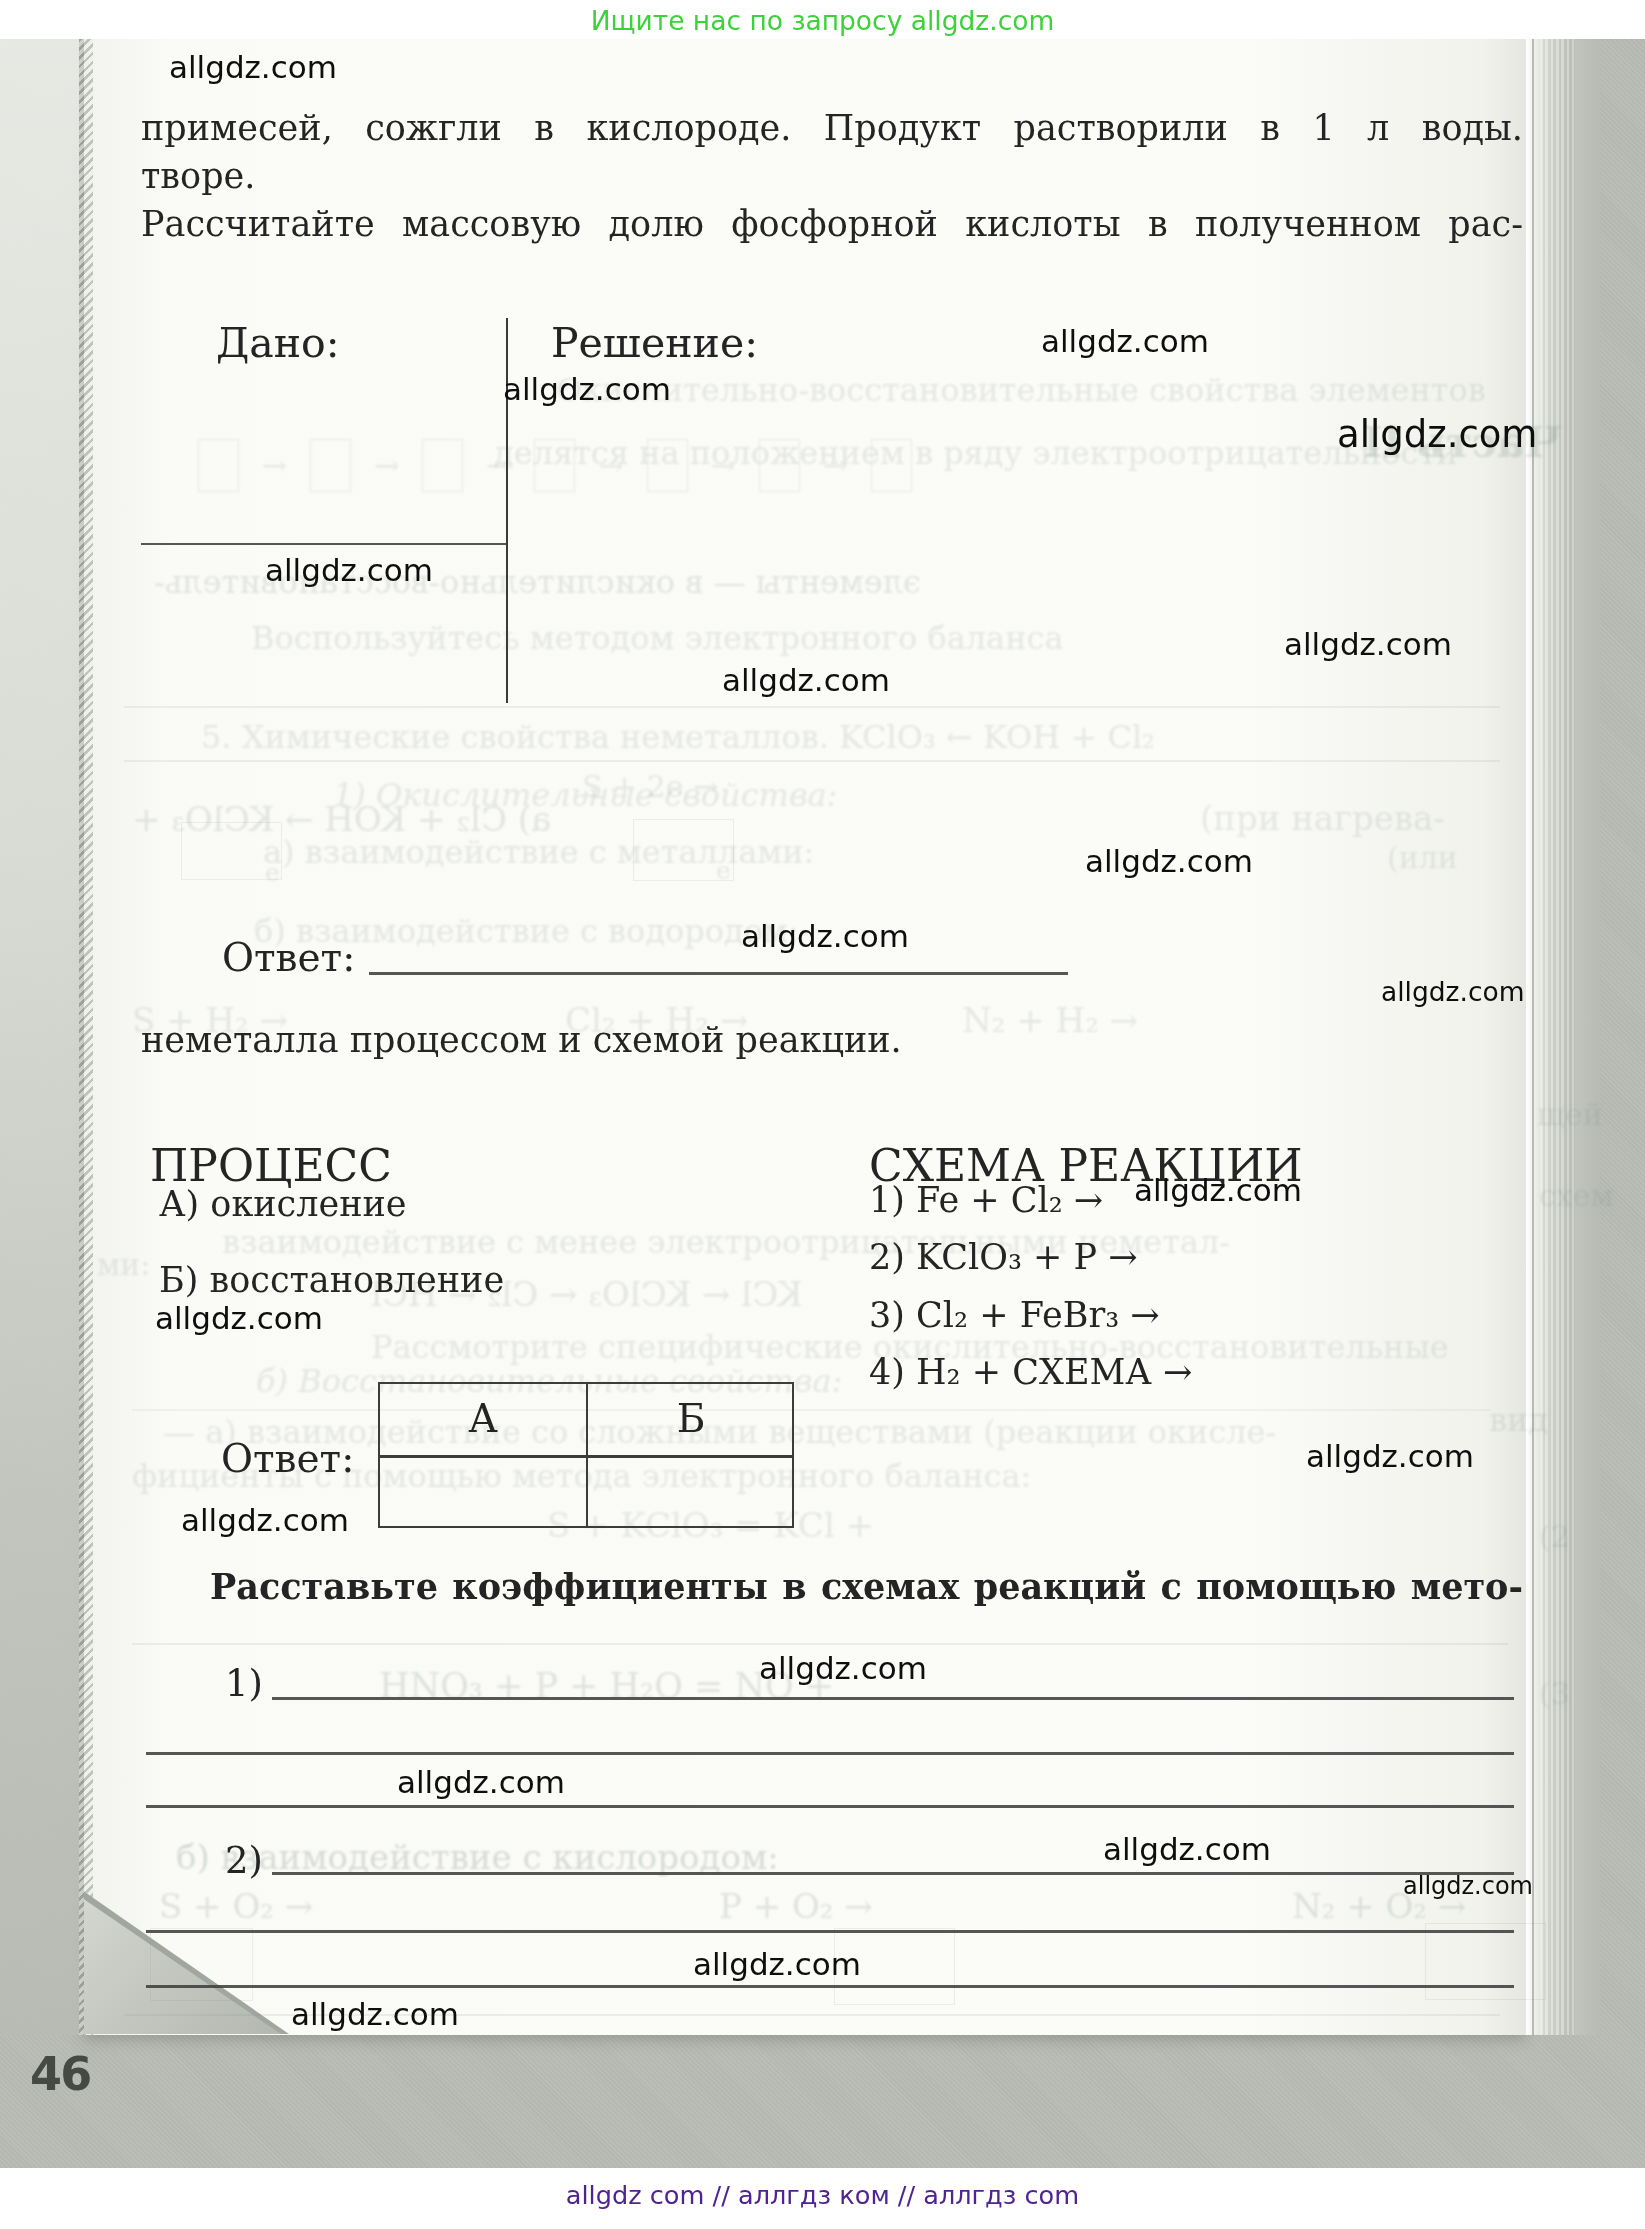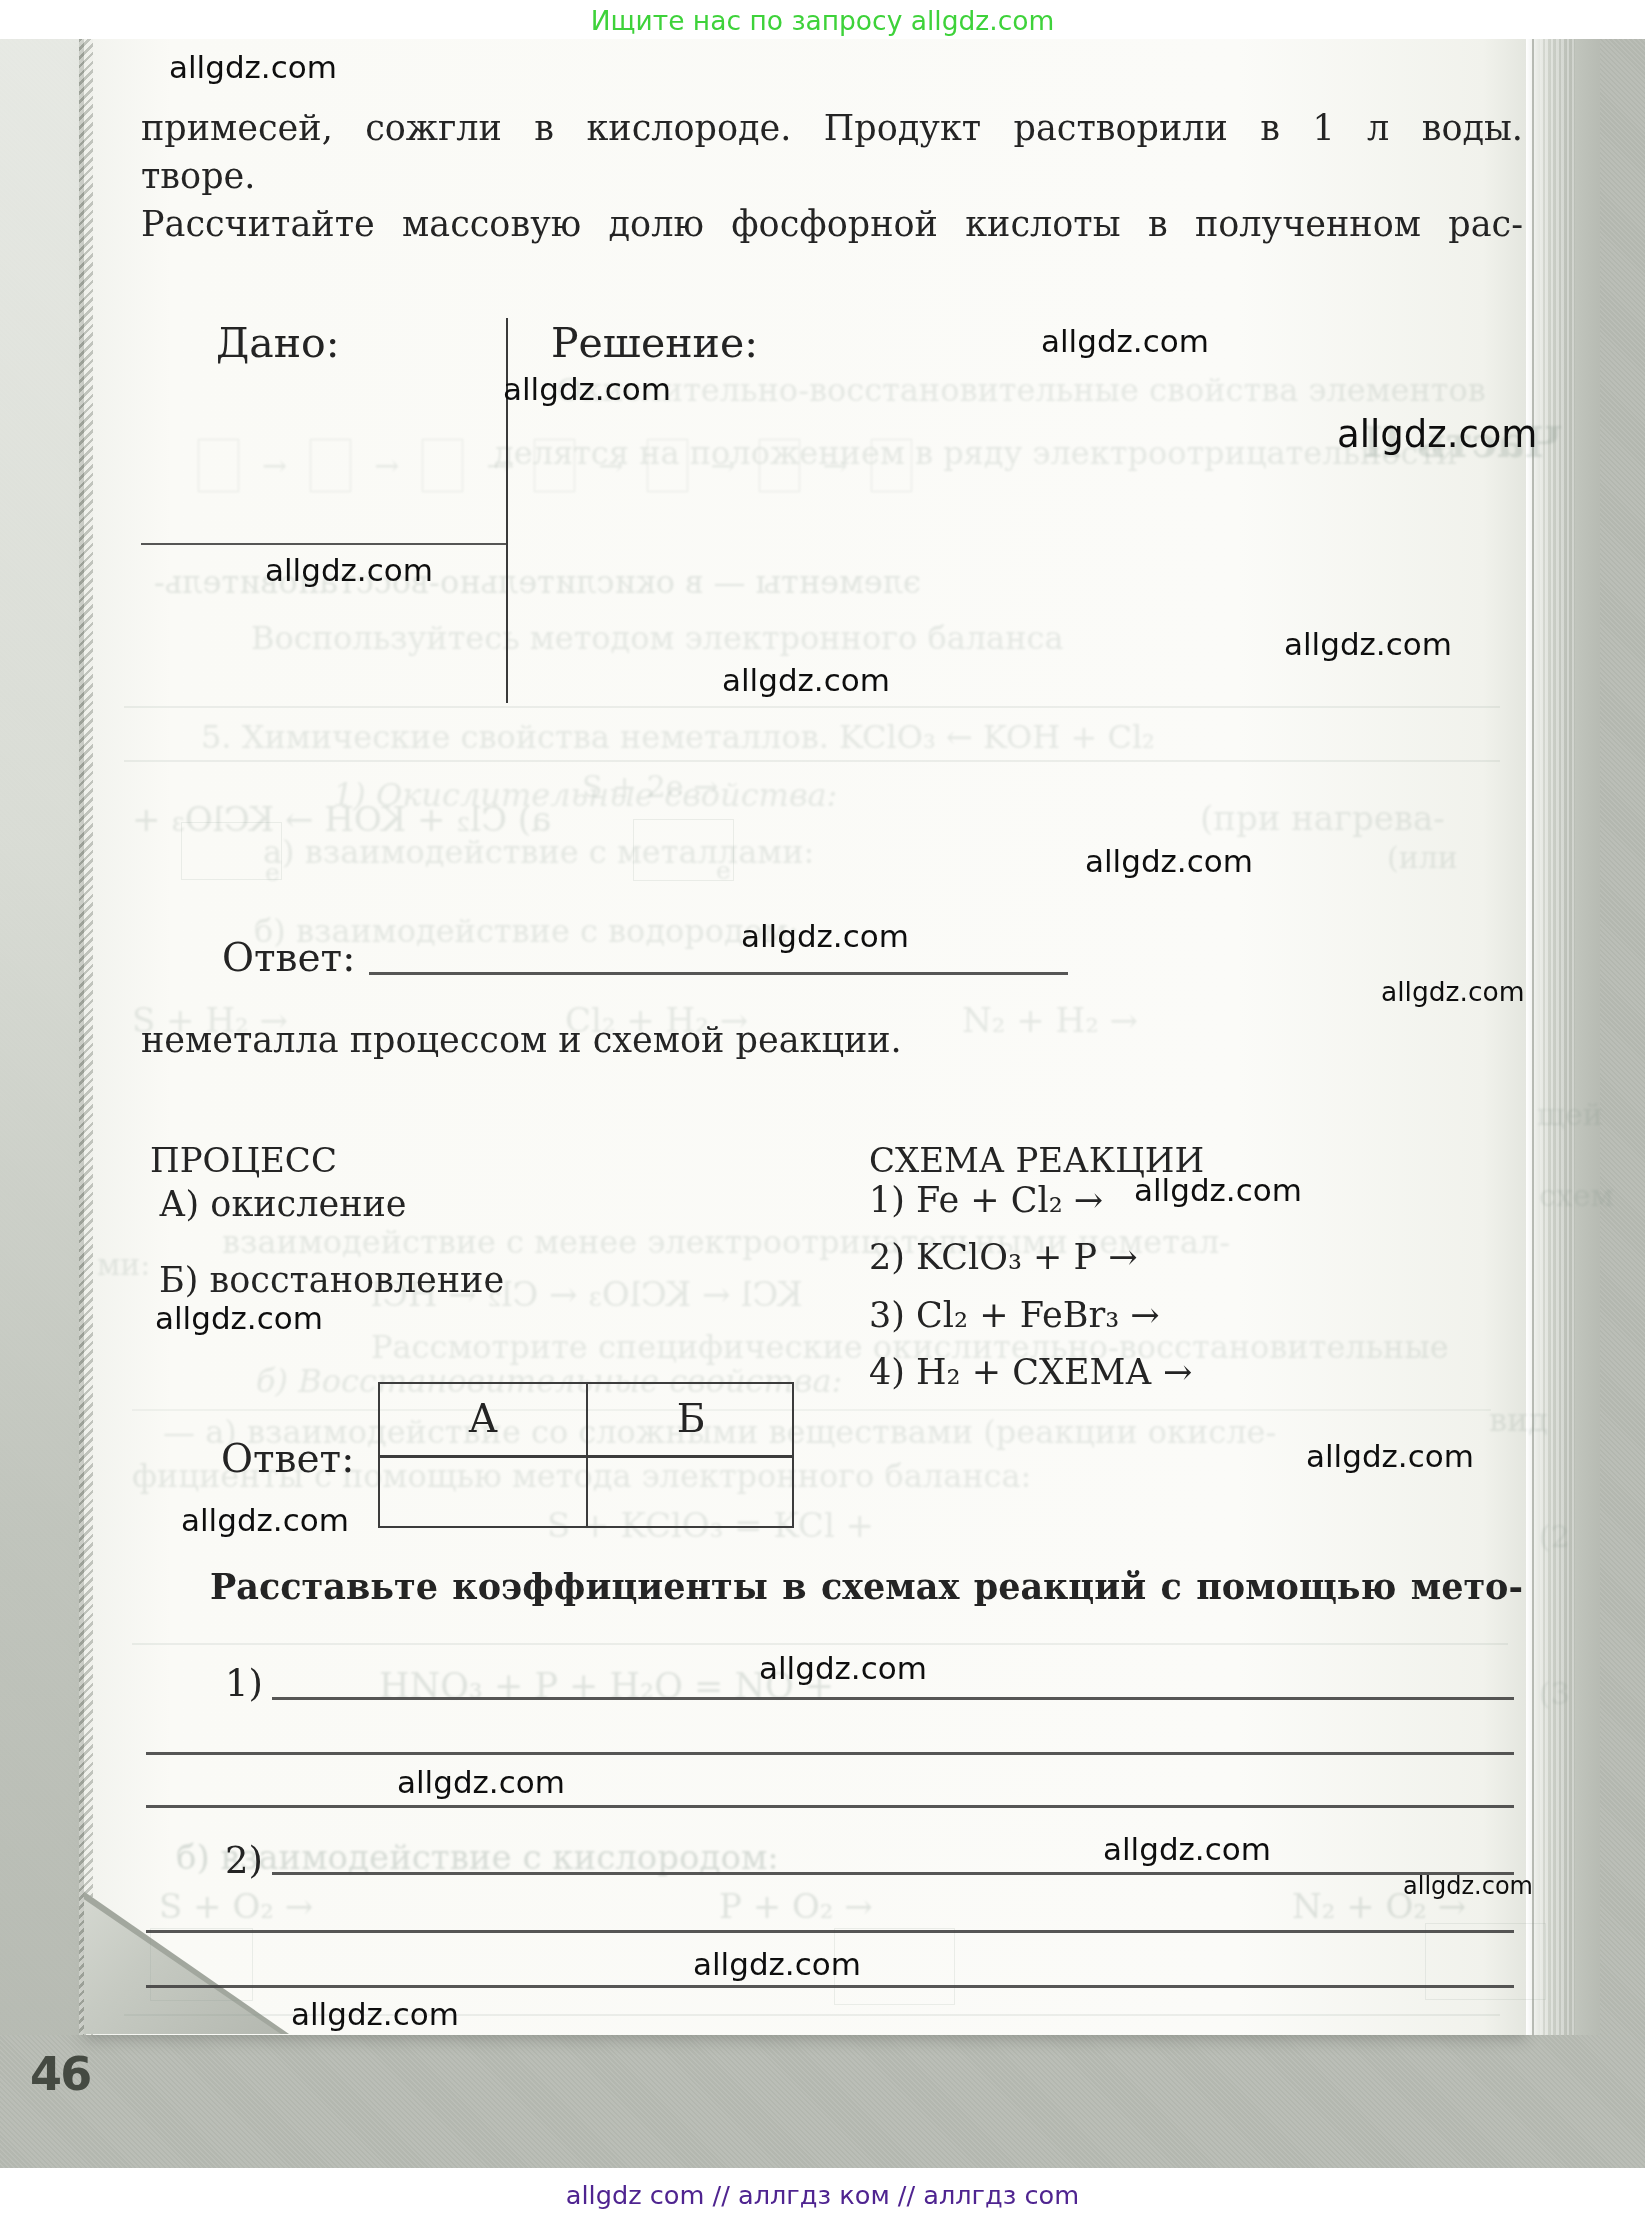--- a/index.html
+++ b/index.html
@@ -50,21 +50,21 @@
   .para{position:absolute;color:#242424;}
   .ln{font-size:35px;line-height:48px;text-align:justify;text-align-last:justify;white-space:normal;}
   .ln.last{text-align-last:left;}
   .tnum{font-weight:bold;}
   .gap{margin-left:17.6px;}
   .ind{padding-left:69px;}
   .lbl{position:absolute;font-size:41px;color:#242424;white-space:nowrap;}
   .vline{position:absolute;width:1.8px;background:#3a3a3a;}
   .rule{position:absolute;height:2.6px;background:#3f3f3f;opacity:.88;}
   .itemnum{position:absolute;font-size:37px;color:#242424;}
-  .colhdr{position:absolute;font-size:34px;color:#242424;white-space:nowrap;text-align:right;}
+  .colhdr{position:absolute;font-size:44px;color:#242424;white-space:nowrap;text-align:right;}
   .scheme{position:absolute;font-size:35px;color:#242424;white-space:nowrap;}
   .ans-table{position:absolute;left:378px;top:1382px;width:416px;height:146px;border:2.6px solid #3c3c3c;box-sizing:border-box;}
   .ans-col{position:absolute;left:206px;top:0;width:1.8px;height:100%;background:#3c3c3c;}
   .ans-mid{position:absolute;left:0;top:71px;width:100%;height:2.6px;background:#3c3c3c;}
   .ans-a,.ans-b{position:absolute;top:12.4px;width:206px;text-align:center;font-size:39px;color:#242424;}
   .ans-a{left:0;} .ans-b{left:208px;}
 </style>
 </head>
 <body>
 

